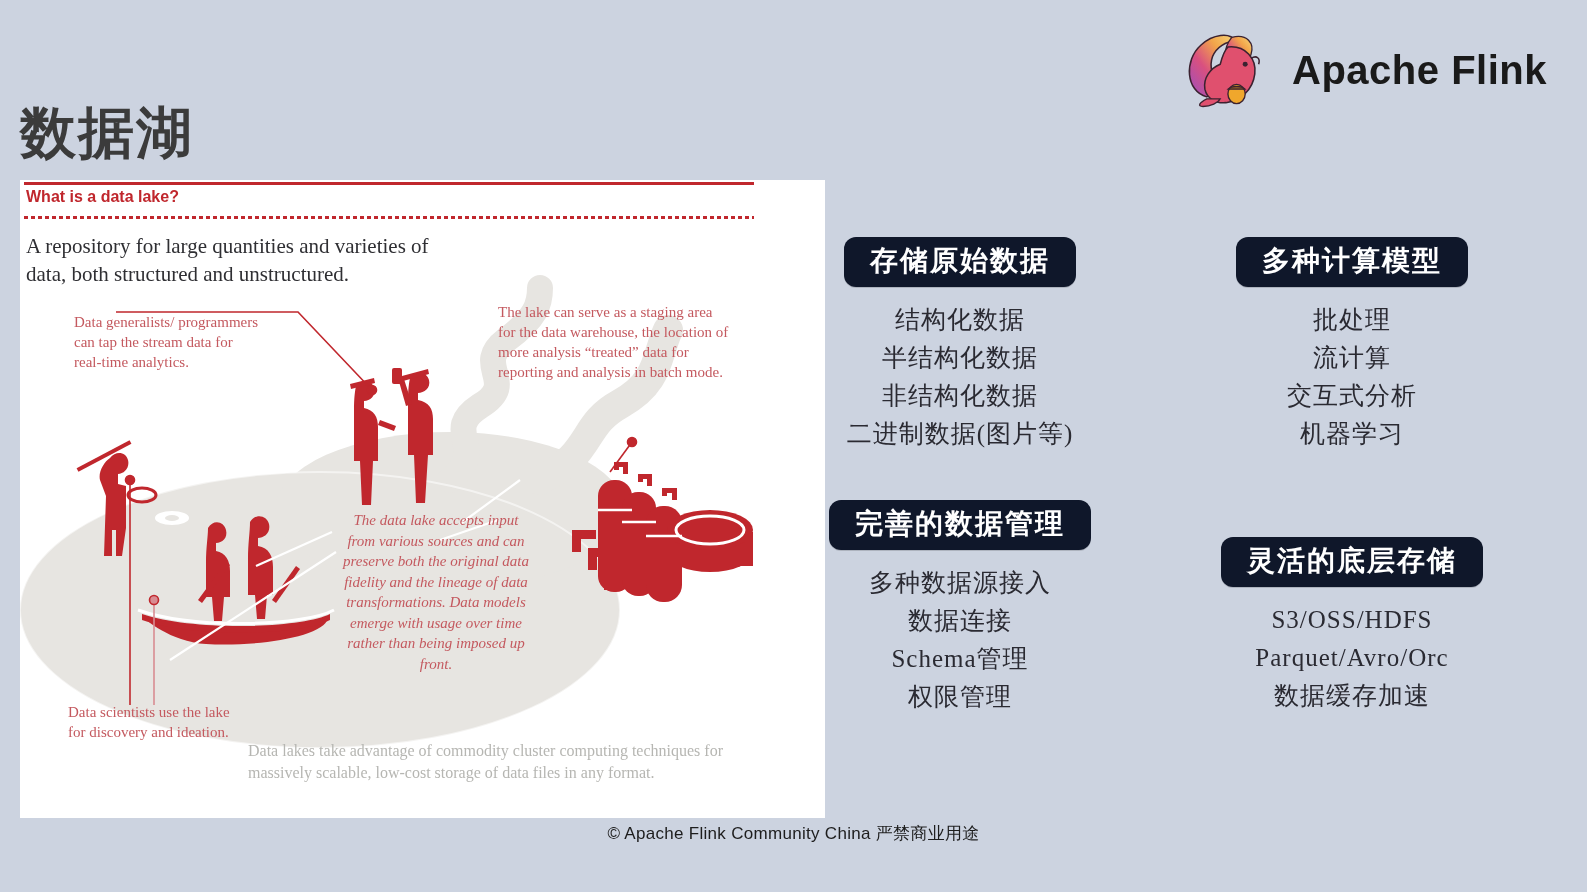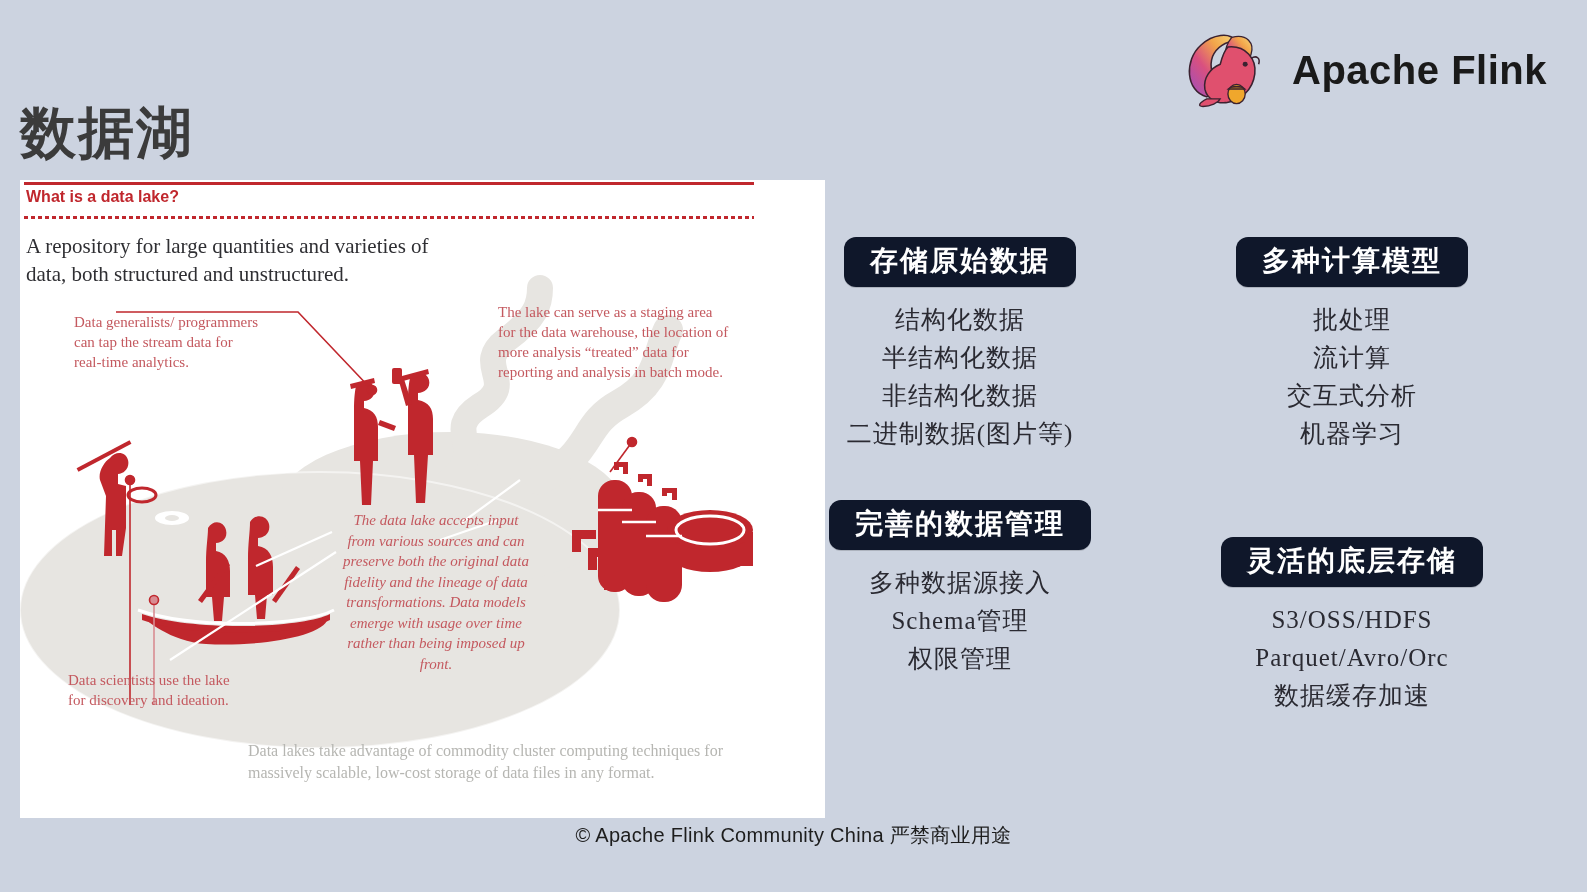--- a/index.html
+++ b/index.html
@@ -51,21 +51,21 @@
     font-family:"Liberation Serif","DejaVu Serif",serif;
     font-size:21px;line-height:1.35;color:#2f2f33;
   }
   .ig-note{
     position:absolute;
     font-family:"Liberation Serif","DejaVu Serif",serif;
     font-size:15px;line-height:1.34;color:#c4595f;
   }
   #note-left{left:6px;top:132px;width:185px;margin-left:48px;}
   #note-right{left:478px;top:122px;width:235px;}
-  #note-scientists{left:48px;top:490px;width:170px;}
+  #note-scientists{left:48px;top:522px;width:170px;}
   .ig-center{
     position:absolute;left:320px;top:330px;width:192px;
     font-family:"Liberation Serif","DejaVu Serif",serif;
     font-style:italic;font-size:15px;line-height:1.37;
     color:#c4595f;text-align:center;
   }
   .ig-foot{
     position:absolute;left:228px;top:560px;width:508px;
     font-family:"Liberation Serif","DejaVu Serif",serif;
     font-size:16px;line-height:1.4;color:#b6b6b2;
@@ -87,21 +87,21 @@
     box-shadow:0 1px 0 rgba(0,0,0,.15);
   }
   .panel-list{margin:14px 0 0;padding:0;list-style:none;}
   .panel-list li{
     font-family:"Liberation Serif","DejaVu Serif",serif;
     font-size:25px;line-height:1.52;color:#2a2a32;letter-spacing:1px;
   }
   
   #footer{
     position:absolute;left:0;right:0;top:822px;
-    text-align:center;font-size:20px;color:#1d1d1d;
+    text-align:center;font-size:17px;color:#1d1d1d;
     letter-spacing:.3px;
   }
 </style>
 </head>
 <body>
 
 <div id="brand">
   <svg class="logo" viewBox="0 0 100 100">
     <defs>
       <linearGradient id="tail" x1="0" y1="1" x2="1" y2="0">
@@ -239,20 +239,21 @@
     <li>流计算</li>
     <li>交互式分析</li>
     <li>机器学习</li>
   </ul>
 </div>
 
 <div class="panel" id="panel-2">
   <div class="panel-badge">完善的数据管理</div>
   <ul class="panel-list">
     <li>多种数据源接入</li>
+    <li>数据连接</li>
     <li>Schema管理</li>
     <li>权限管理</li>
   </ul>
 </div>
 
 <div class="panel" id="panel-3">
   <div class="panel-badge">灵活的底层存储</div>
   <ul class="panel-list">
     <li>S3/OSS/HDFS</li>
     <li>Parquet/Avro/Orc</li>

